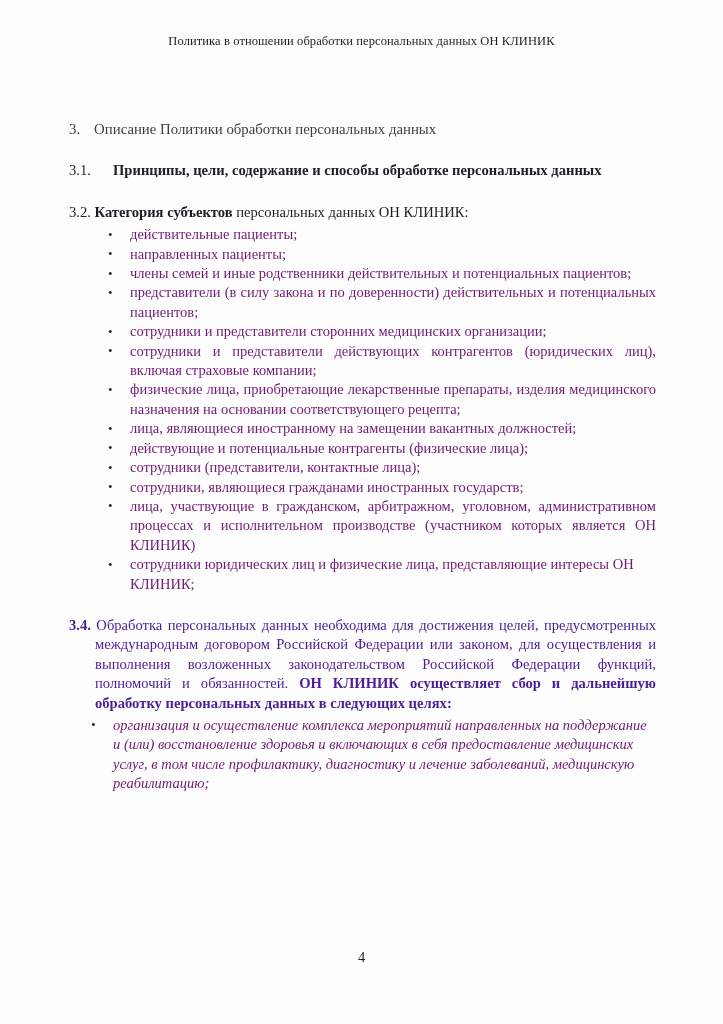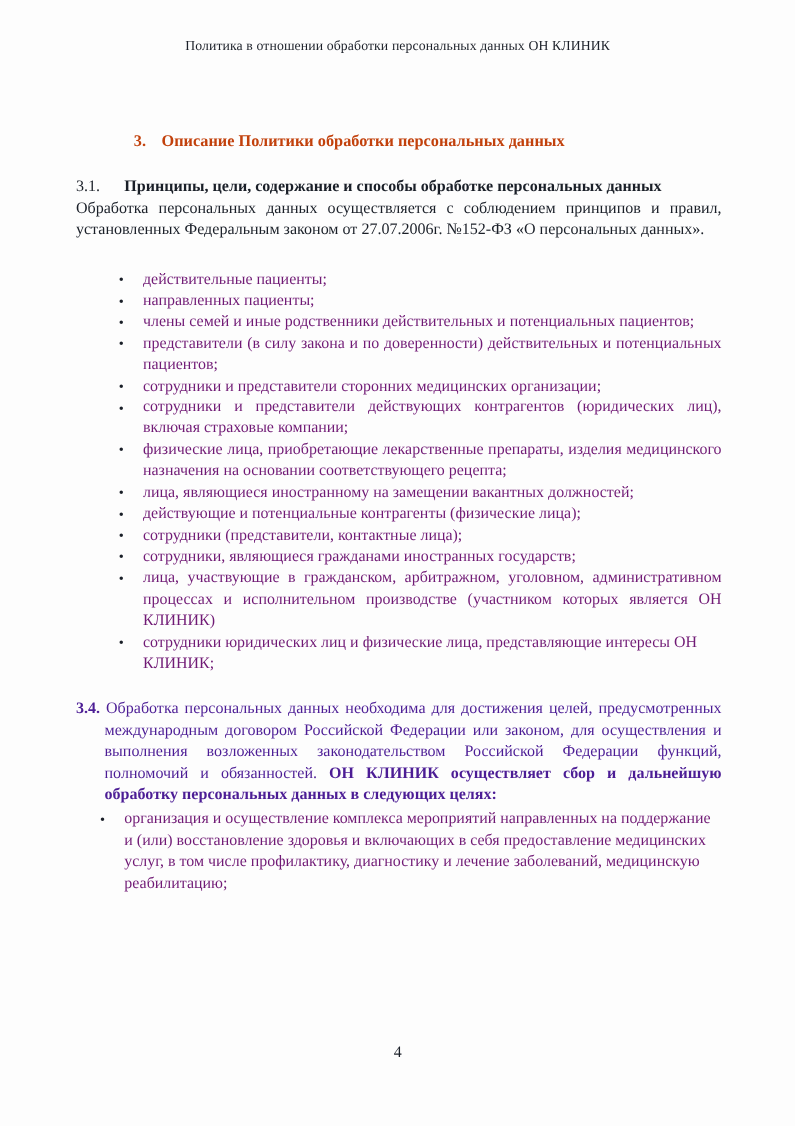--- a/index.html
+++ b/index.html
@@ -51,25 +51,25 @@
   }
   .para.first-indent {
     text-indent: 31px;
   }
   .b { font-weight: bold; }
   .spacer-lg { height: 36px; }
   .spacer-md { height: 22px; }
 
   .section-heading {
     font-size: 14.8px;
-    font-weight: bold;
+    font-weight: normal;
     line-height: 19.4px;
-    text-align: center;
+    text-align: left;
     padding-right: 90px;
-    color: #c2410c;
+    color: #404040;
   }
   .section-heading .num {
     margin-right: 14px;
   }
 
   .numbered-line {
     font-size: 14.6px;
     line-height: 19.4px;
     color: #1a1f28;
   }
@@ -109,20 +109,21 @@
     content: "\2022";
     position: absolute;
     left: 39px;
     top: -0.5px;
     font-size: 13px;
     line-height: 19.4px;
     color: #1a1f28;
   }
   ul.bullets.deep li {
     padding-left: 44px;
+    font-style: italic;
   }
   ul.bullets.deep li::before {
     left: 22px;
   }
   ul.bullets li:last-child {
     text-align: left;
   }
   .page-number {
     position: absolute;
     bottom: 58px;
@@ -144,24 +145,24 @@
 
 
     <div class="spacer-lg"></div>
 
     <div class="section-heading"><span class="num">3.</span><span>Описание Политики обработки персональных данных</span></div>
 
     <div class="spacer-md"></div>
 
     <div class="numbered-line"><span class="num-plain">3.1.</span><span class="b">Принципы, цели, содержание и способы обработке персональных данных</span></div>
 
-    <p class="para">Обработка персональных данных осуществляется с соблюдением принципов и правил, установленных Федеральным  законом от 27.07.2006г. №152-ФЗ «О персональных данных».</p>
 
     <div class="spacer-md"></div>
 
+    <div class="numbered-line"><span>3.2.</span><span>&nbsp;</span><span class="b">Категория субъектов</span><span> персональных данных ОН КЛИНИК:</span></div>
 
     <ul class="bullets" id="list-3-2">
         <li>действительные пациенты;</li>
         <li>направленных пациенты;</li>
         <li>члены семей и иные родственники действительных и потенциальных пациентов;</li>
         <li>представители (в силу закона и по доверенности) действительных и потенциальных пациентов;</li>
         <li>сотрудники и представители сторонних медицинских организации;</li>
         <li>сотрудники и представители действующих контрагентов (юридических лиц), включая страховые компании;</li>
         <li>физические лица, приобретающие лекарственные препараты, изделия медицинского назначения на основании соответствующего рецепта;</li>
         <li>лица, являющиеся иностранному на замещении вакантных должностей;</li>

